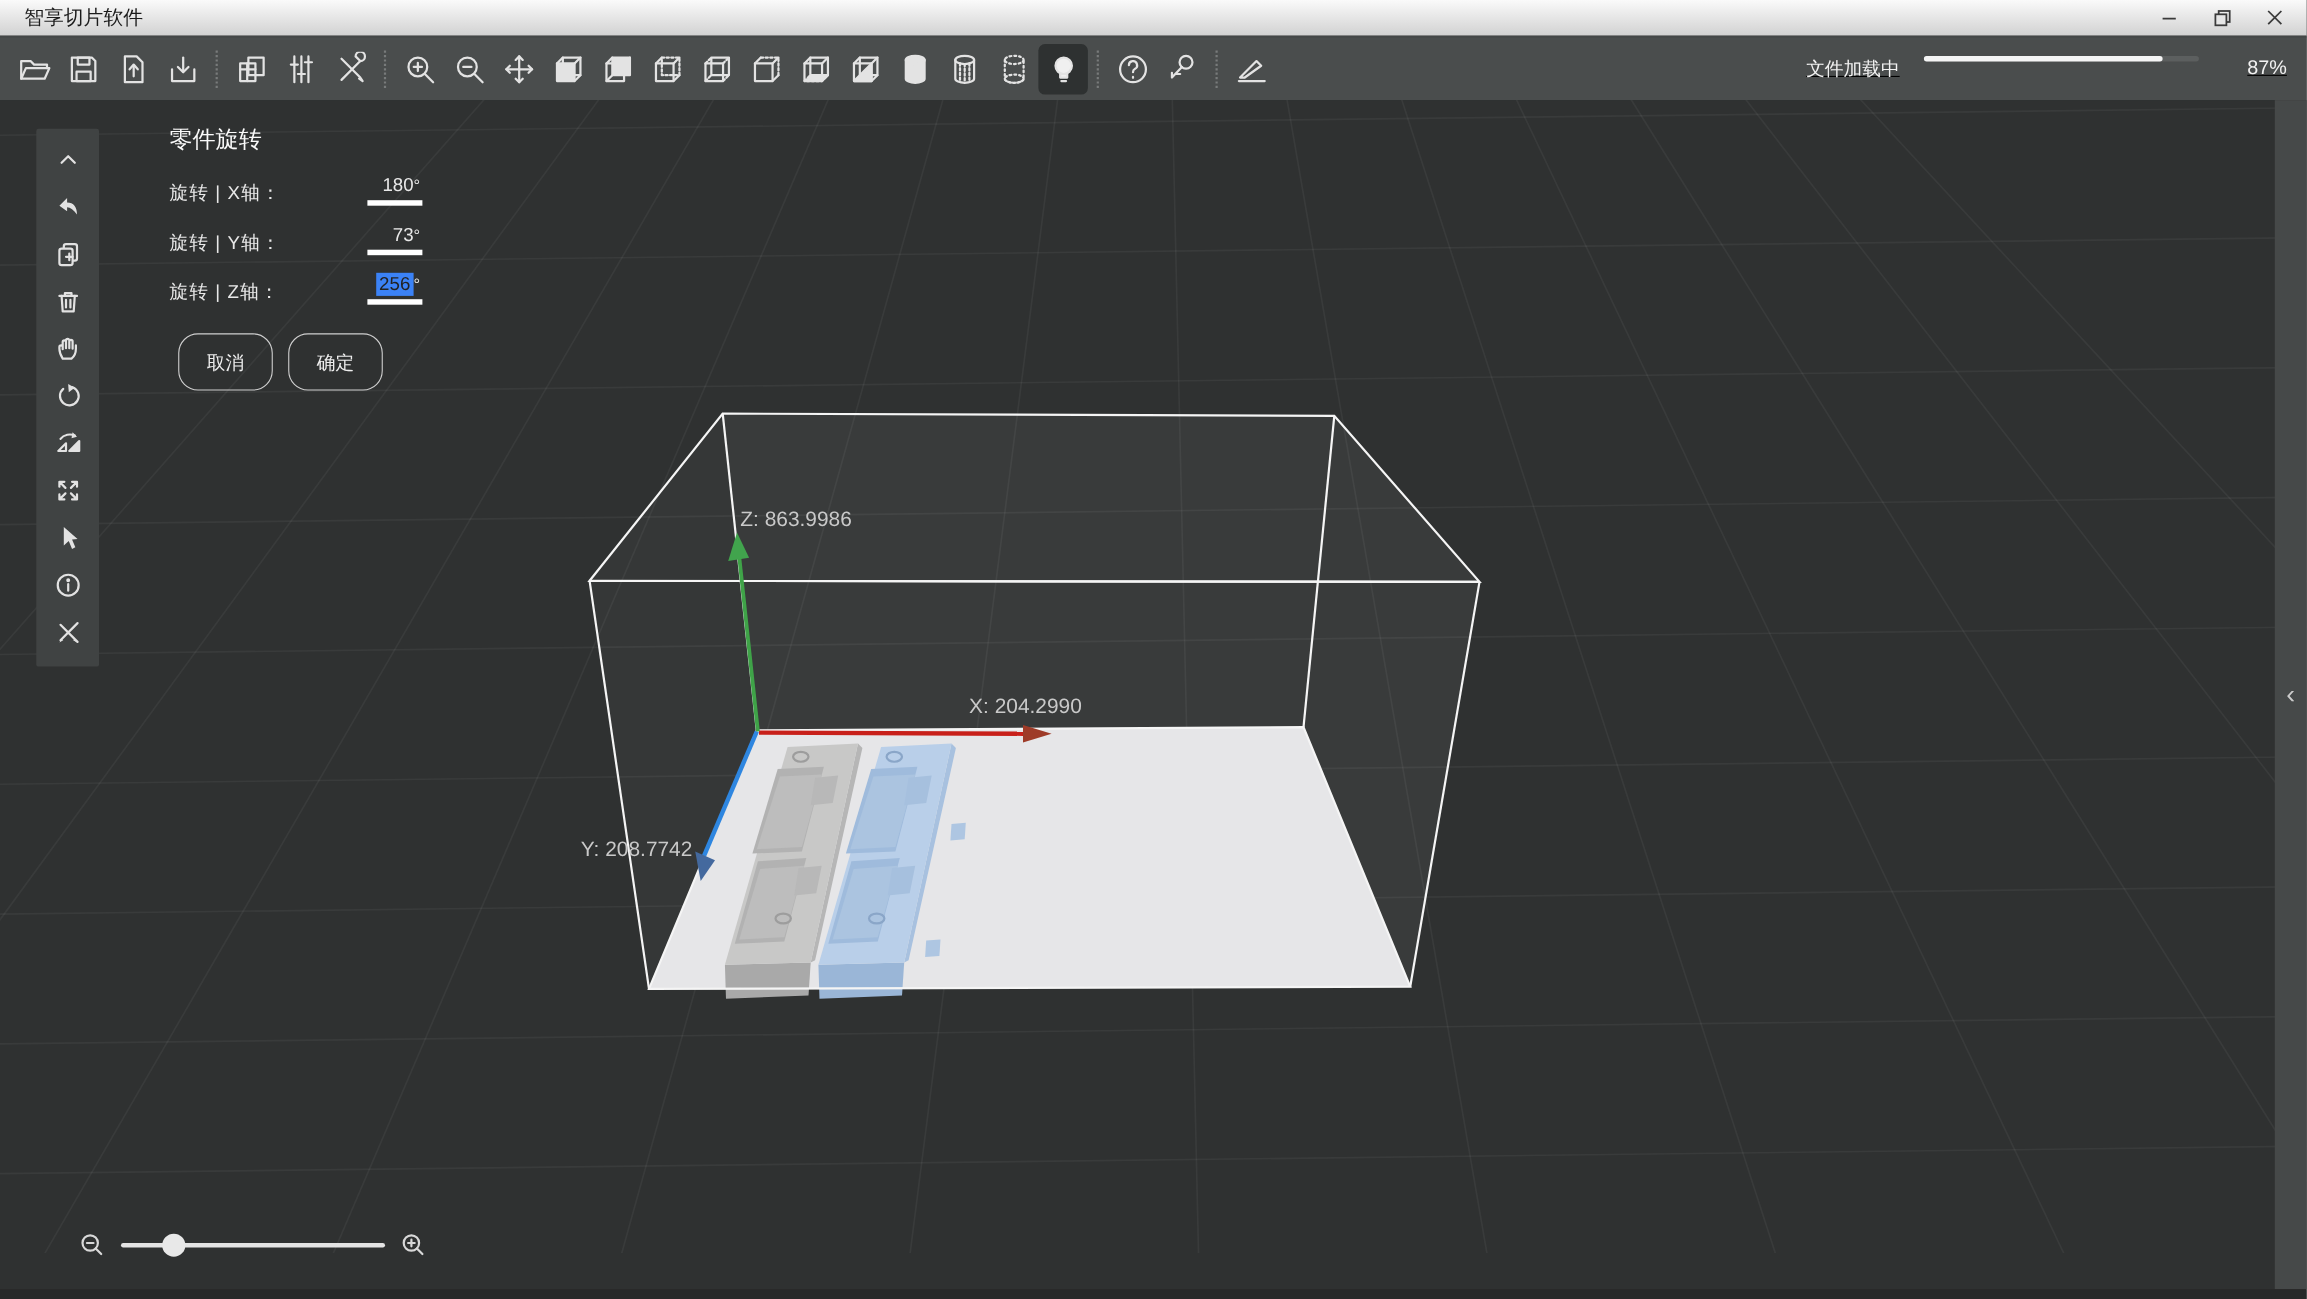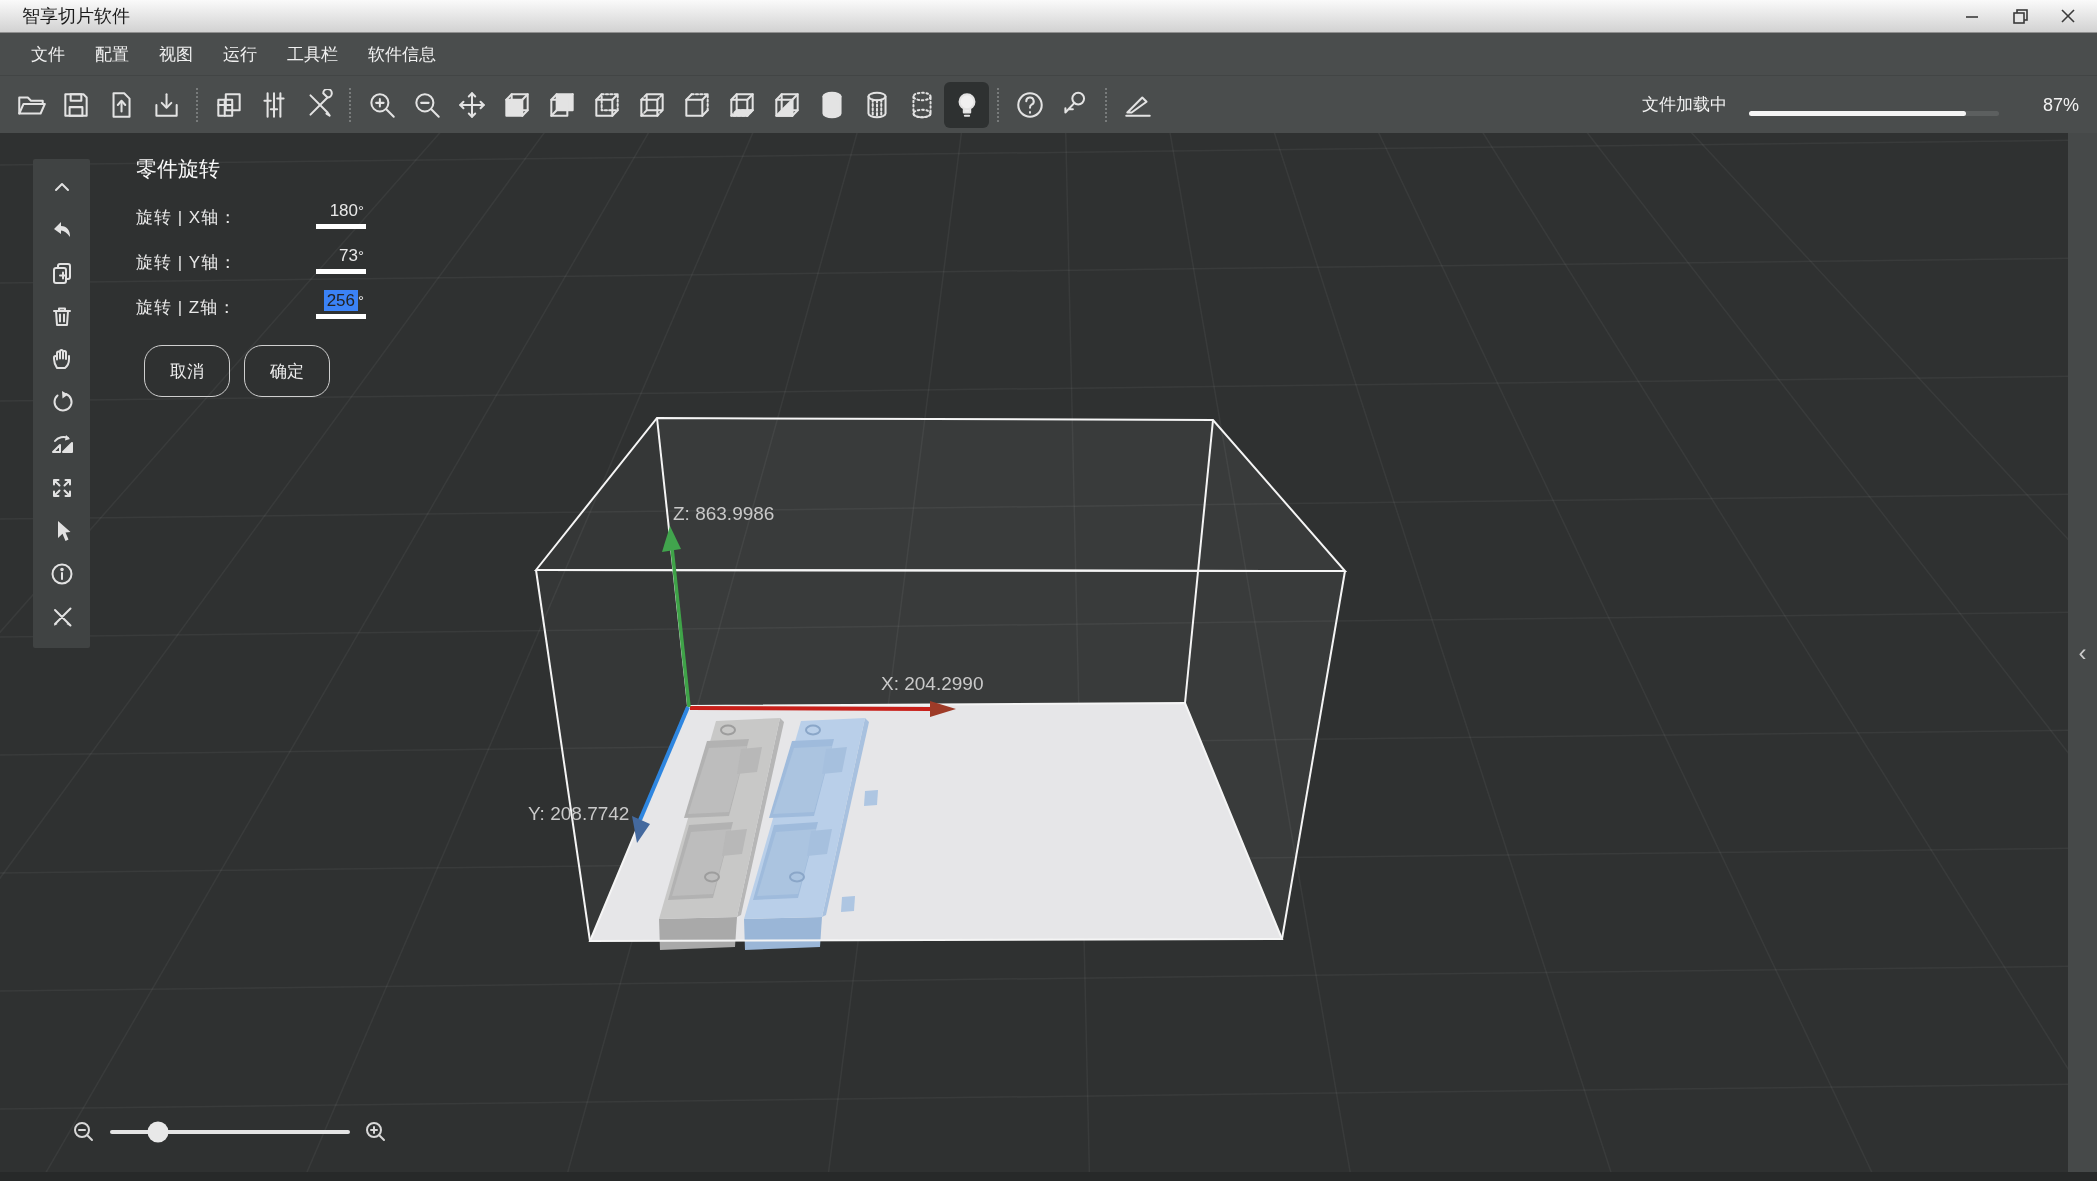--- a/index.html
+++ b/index.html
@@ -18,38 +18,38 @@
   
   .menubar { height:42px; background:#4a4d4d; display:flex; align-items:center; padding-left:16px; }
   .menu-item { color:#f0f0f0; font-size:17px; padding:0 15px; height:100%; display:flex; align-items:center; }
 
   
   .toolbar { height:58px; background:#4a4d4d; border-top:1px solid #424545; display:flex; align-items:center; padding-left:8px; }
   .tb-btn { width:45px; height:46px; display:flex; align-items:center; justify-content:center; border-radius:4px; }
   .tb-btn svg { stroke:#e3e3e3; fill:none; stroke-width:1.9; stroke-linejoin:round; stroke-linecap:round; }
   .tb-btn.active { background:#2e3131; border-radius:6px; }
   .tb-sep { width:1px; height:34px; margin:0 8px; border-left:2px dotted #787b7b; }
-  .tb-right { margin-left:auto; display:flex; align-items:flex-end; margin-right:18px; }
+  .tb-right { margin-left:auto; display:flex; align-items:flex-start; margin-right:18px;text-decoration:underline; }
   .loading-label { color:#f2f2f2; font-size:17px; margin-right:22px; }
   .progress-track { width:250px; height:5px; background:#5c5f5f; border-radius:3px; position:relative; }
   .progress-fill { position:absolute; left:0; top:0; height:5px; background:#f5f5f5; border-radius:3px; }
   .progress-pct { color:#f2f2f2; font-size:18px; margin-left:44px; }
 
   
   .viewport { position:relative; flex:1; background:#2f3131; overflow:hidden; }
   .scene-svg { position:absolute; left:0; top:0; }
 
   
   .left-tools { position:absolute; left:33px; top:26px; width:57px; background:#404343; border-radius:2px;
     display:flex; flex-direction:column; align-items:center; padding:6px 0 10px; }
   .lt-btn { width:44px; height:43px; display:flex; align-items:center; justify-content:center; }
   .lt-btn svg { stroke:#e2e2e2; fill:none; stroke-width:2; stroke-linecap:round; stroke-linejoin:round; }
 
   
-  .rotate-panel { position:absolute; left:136px; top:22px; width:230px; color:#e8e8e8; }
+  .rotate-panel { position:absolute; left:154px; top:22px; width:230px; color:#e8e8e8; }
   .rp-title { font-size:21px; color:#fafafa; margin-bottom:18px; }
   .rp-row { display:flex; align-items:flex-end; margin-bottom:17px; font-size:17px; }
   .rp-label { width:122px; letter-spacing:1px; }
   .rp-value-box { margin-left:auto; min-width:50px; border-bottom:5px solid #ffffff; text-align:right;
     padding:0 2px 3px 2px; font-size:17px; }
   .rp-value.selected { background:#3b82f6; color:#222; padding:1px 3px; }
   .rp-deg { font-size:15px; }
   .rp-buttons { display:flex; gap:14px; margin-top:26px; margin-left:8px; }
   .rp-btn { min-width:86px; height:52px; border:1.5px solid #cfcfcf; border-radius:18px; background:transparent;
     color:#eeeeee; font-size:17px; font-family:inherit; display:flex; align-items:center; justify-content:center; }
@@ -89,28 +89,20 @@
       </span>
       <span class="win-btn">
         <svg width="16" height="16">
           <line x1="2" y1="2" x2="14" y2="14"></line>
             <line x1="14" y1="2" x2="2" y2="14"></line>
         </svg>
       </span>
     </div>
   </div>
 
-  <div class="menubar">
-    <span class="menu-item">文件</span>
-    <span class="menu-item">配置</span>
-    <span class="menu-item">视图</span>
-    <span class="menu-item">运行</span>
-    <span class="menu-item">工具栏</span>
-    <span class="menu-item">软件信息</span>
-  </div>
 
   <div class="toolbar">
     <span class="tb-btn">
       <svg width="32" height="32" viewBox="0 0 30 30">
         <path d="M4 23 V8 h8 l3 3 h11 v3"></path>
           <path d="M4 23 L8 14 H28 L24 23 Z"></path>
       </svg>
     </span>
     <span class="tb-btn">
       <svg width="32" height="32" viewBox="0 0 30 30">

